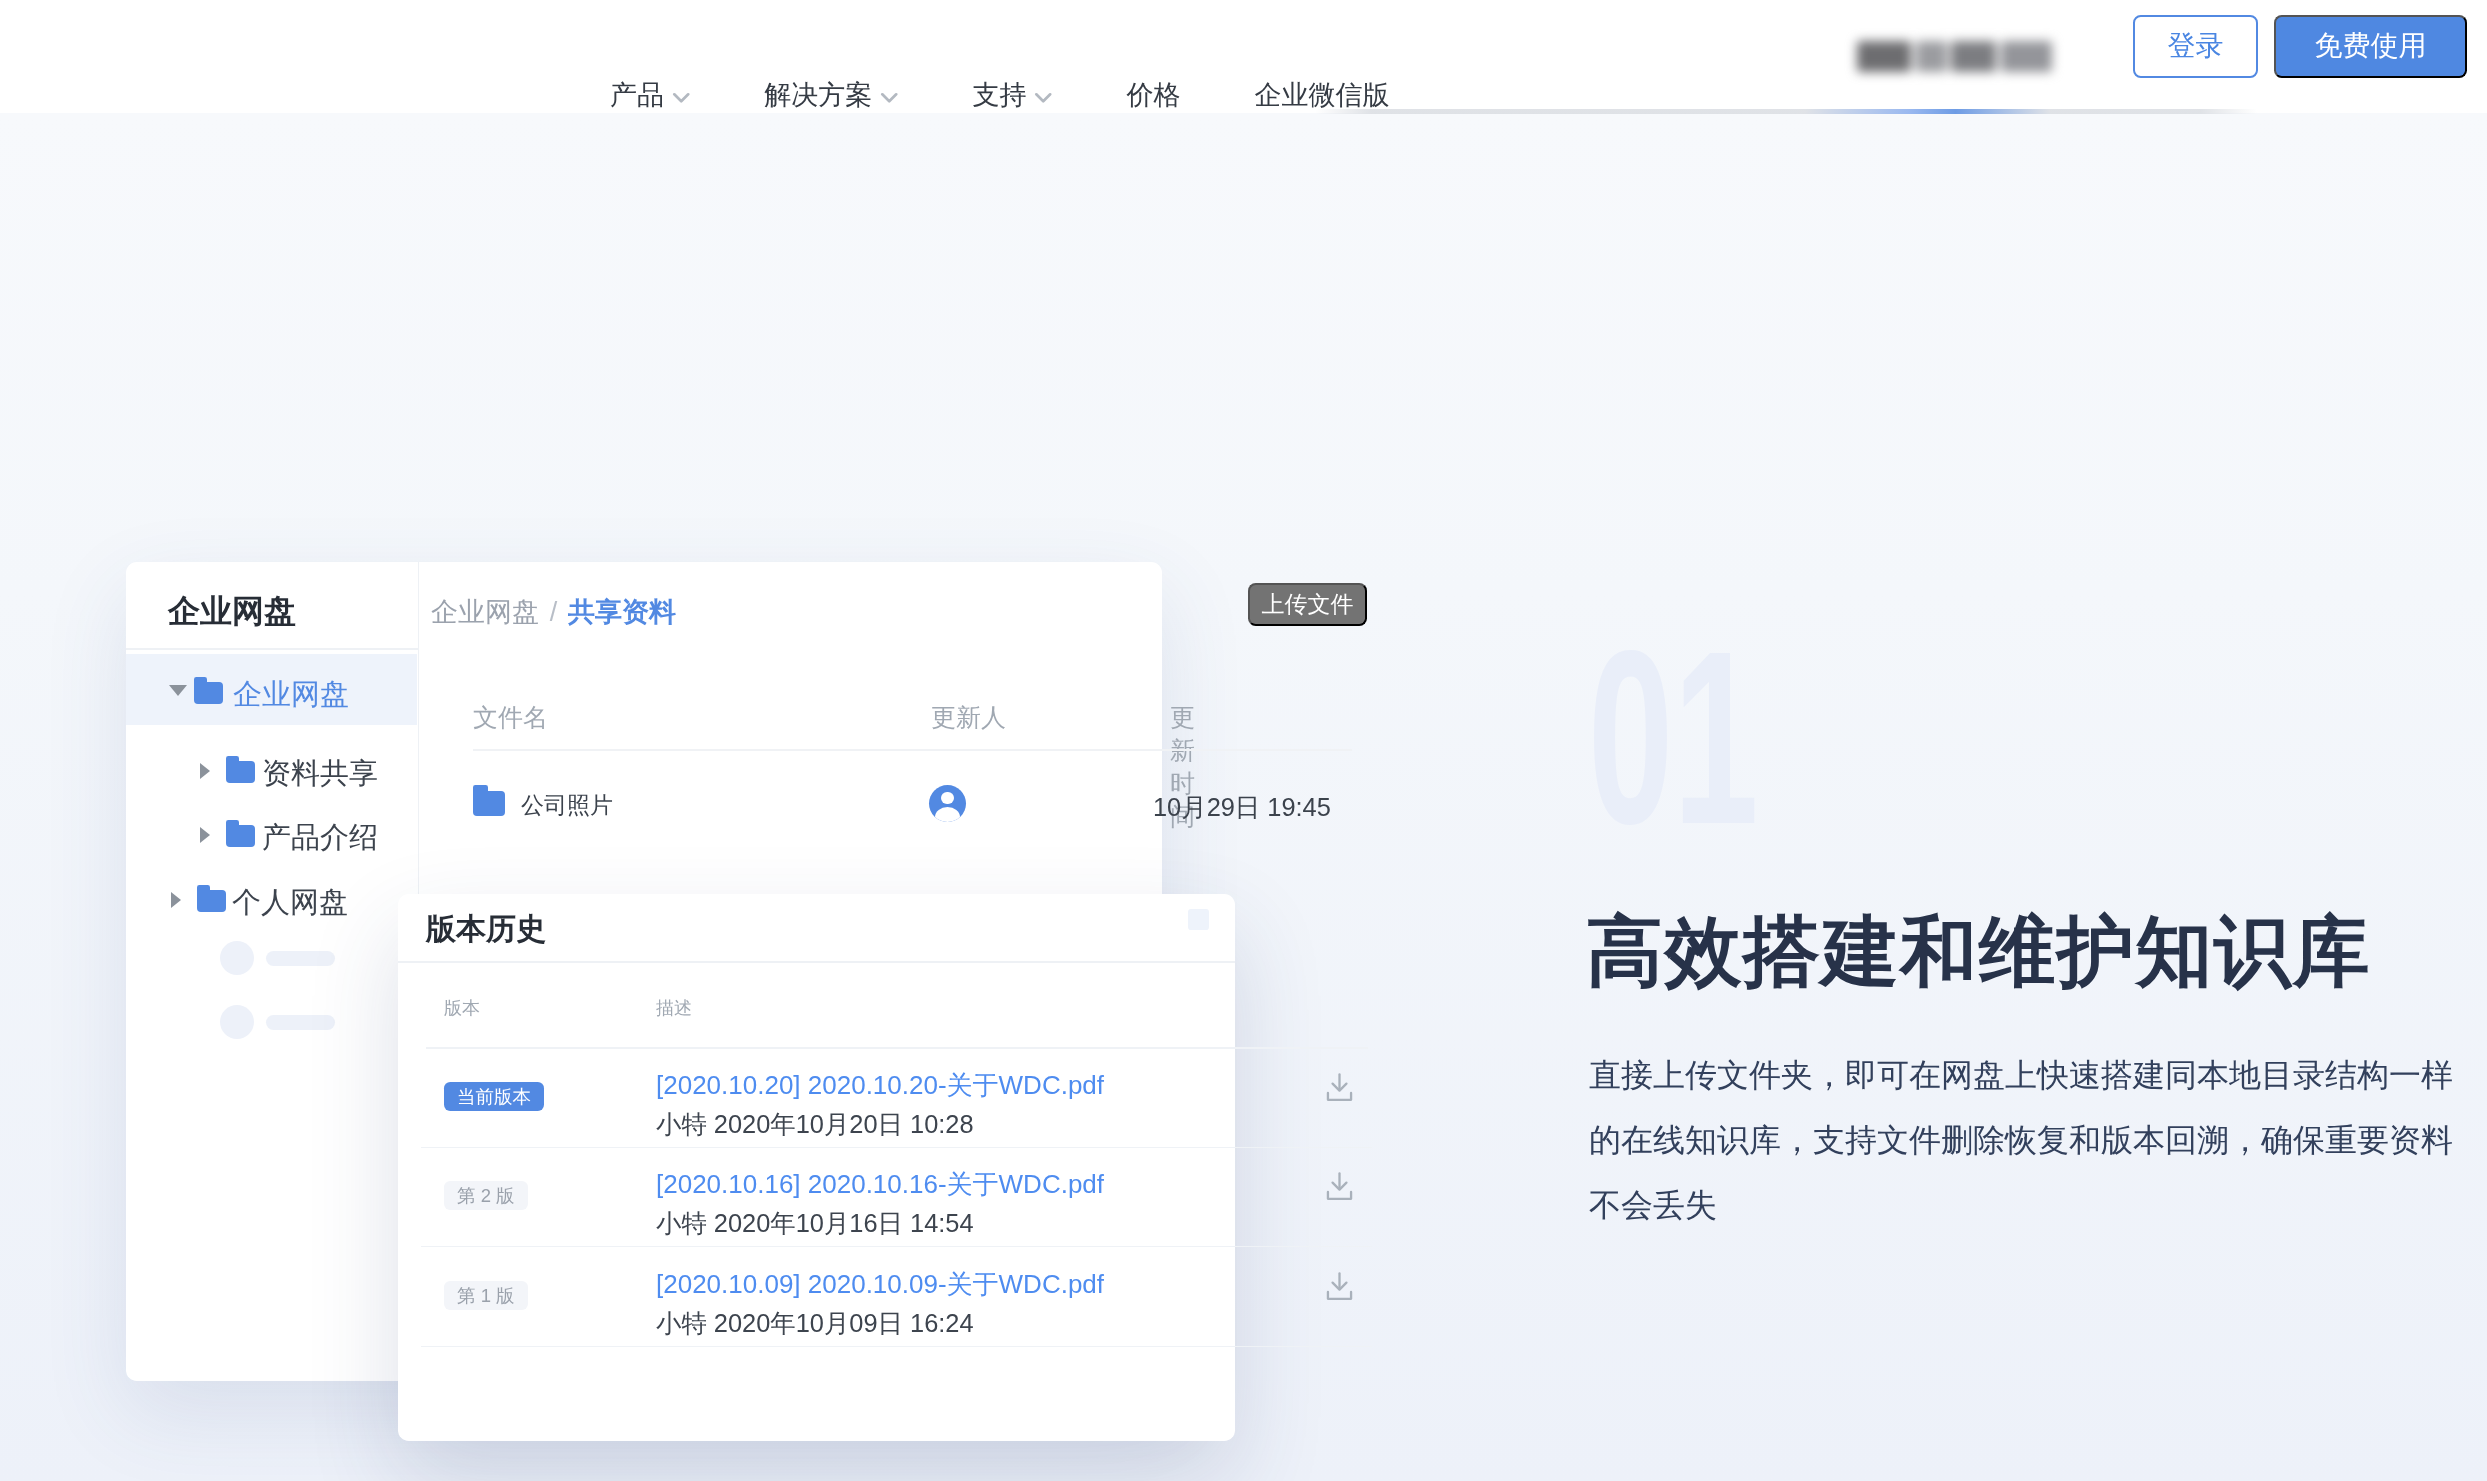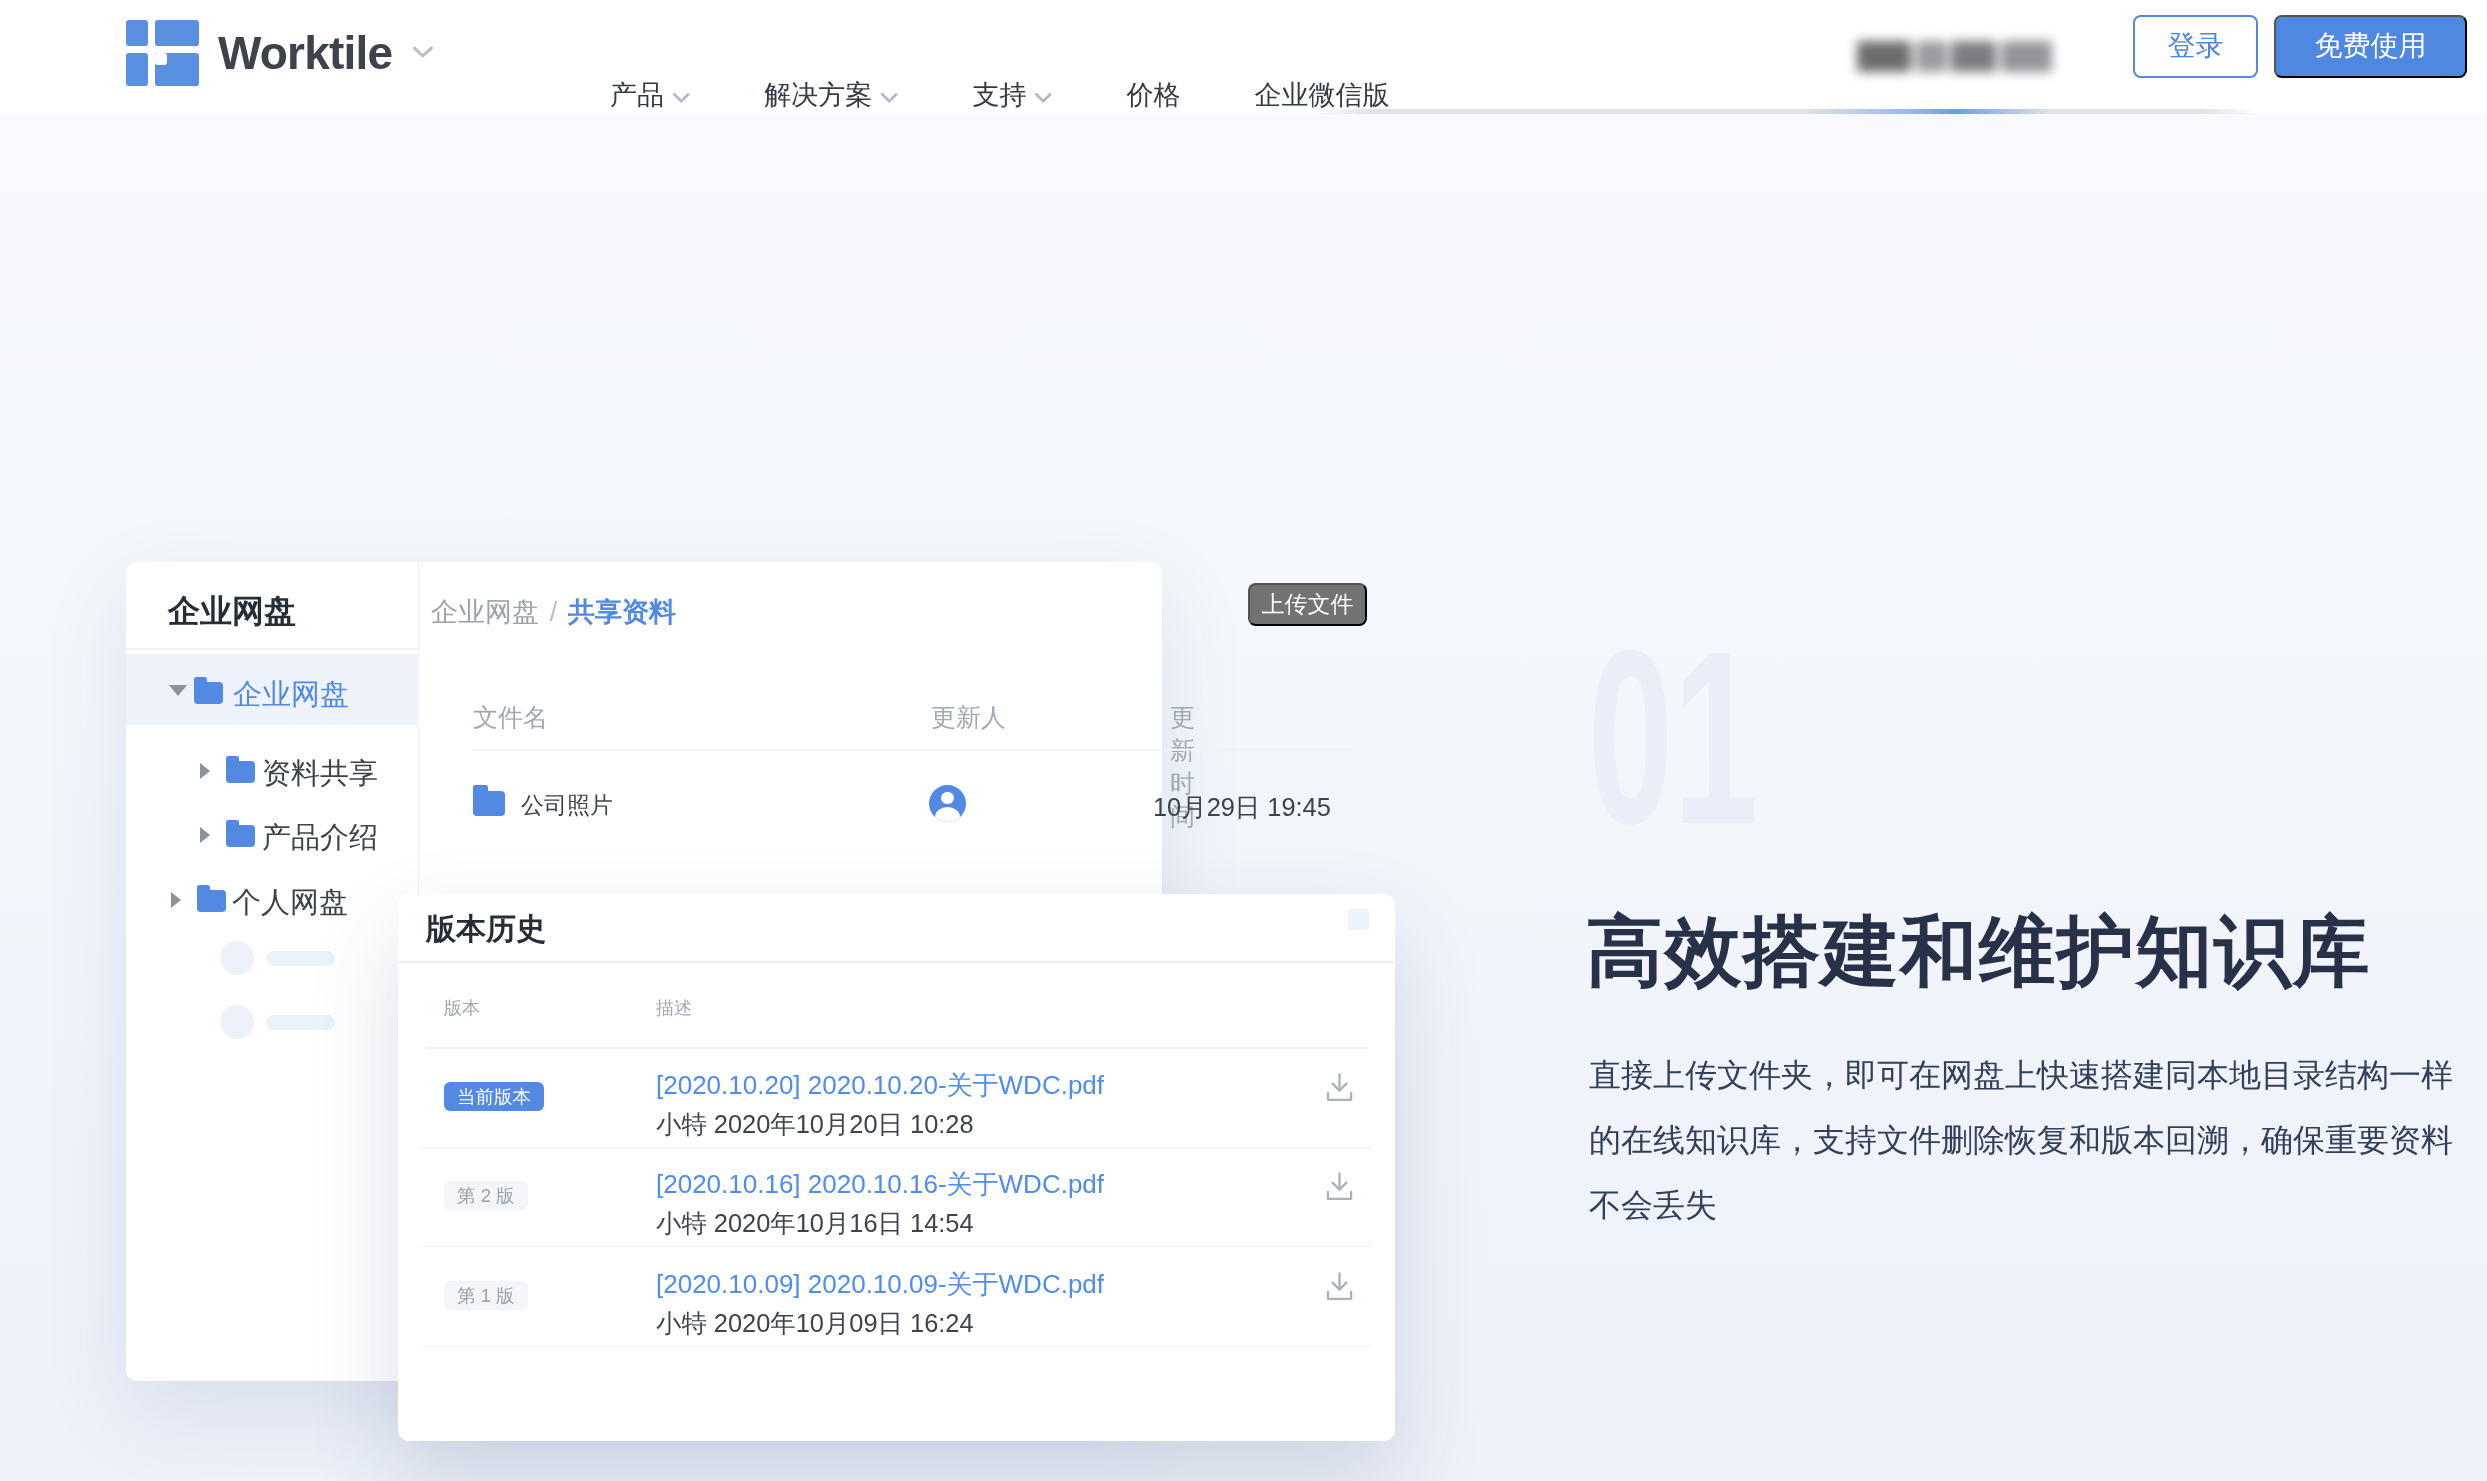--- a/index.html
+++ b/index.html
@@ -70,21 +70,21 @@
   .file-row { position:absolute; left:324px; top:200px; width:917px; height:85px; cursor:pointer; }
   .file-folder { left:23px; top:29px; width:32px; height:25px; }
   .file-folder::before { width:14.6px; height:7.7px; top:-6.2px; }
   .file-name { position:absolute; left:71px; top:28px; font-size:23px; color:#3b424c; }
   .avatar { position:absolute; left:479px; top:23px; width:37px; height:37px; border-radius:50%; background:#5289e2; overflow:hidden; }
   .avatar::before { content:""; position:absolute; left:12.3px; top:7px; width:12.3px; height:12.3px; border-radius:50%; background:#fff; }
   .avatar::after { content:""; position:absolute; left:6.2px; top:22.4px; width:25px; height:20px; border-radius:50%; background:#fff; }
   .file-time { position:absolute; left:703px; top:29px; font-size:25.4px; color:#3b424c; }
 
   
-  .modal { position:absolute; left:398px; top:781px; width:997px; height:547px; background:#fff; border-radius:10.8px;
+  .modal { position:absolute; left:398px; top:781px; width:837px; height:547px; background:#fff; border-radius:10.8px;
     box-shadow:0 39px 92px rgba(42,62,110,.16); z-index:20; }
   .modal-title { position:absolute; left:28px; top:15.4px; font-size:30px; font-weight:600; color:#272d36; }
   .modal-close { position:absolute; right:26px; top:14.6px; width:21px; height:21px; background:#eef3fb; border-radius:3.1px; cursor:pointer; }
   .modal-hsep { position:absolute; left:0; top:67px; width:100%; height:1.5px; background:#eef1f5; }
   .vcol-head { position:absolute; top:102px; font-size:18px; color:#a0a8b2; }
   .vc-ver { left:46px; } .vc-desc { left:258px; }
   .vsep0 { position:absolute; left:28px; top:153px; width:942px; height:1.5px; background:#eff2f6; }
   .vrow { position:absolute; left:23px; width:951px; height:99px; border-bottom:1.5px solid #eff2f6; }
   .vr1 { top:155px; } .vr2 { top:254px; } .vr3 { top:354px; }
   .vbadge { position:absolute; left:23px; top:33px; height:29px; line-height:29px; padding:0 13px; border-radius:6.2px; font-size:18.5px; }
@@ -93,35 +93,20 @@
   .vlink { position:absolute; left:235px; top:18.5px; font-size:26px; color:#4e8cf0; cursor:pointer; white-space:nowrap; }
   .vmeta { position:absolute; left:235px; top:59px; font-size:25.4px; color:#3d444e; }
   .vdl { position:absolute; left:900px; top:20px; width:37px; height:37px; cursor:pointer; }
 </style>
 </head>
 <body>
 
 <div class="page">
 
   <header class="navbar">
-    <div class="logo">
-      <span class="logo-tiles">
-        <div class="t-tl"></div>
-          <div class="t-tr"></div>
-          <div class="t-bl"></div>
-          <div class="t-br"></div>
-          <div class="t-notch"></div>
-      </span>
-      <span class="logo-text">Worktile</span>
-      <span class="chev">
-        <svg width="21.6" height="14" viewBox="0 0 28 18">
-            <polyline points="3,4 14,14 25,4" fill="none" stroke="#b9bec6" stroke-width="4" stroke-linecap="round" stroke-linejoin="round"></polyline>
-          </svg>
-      </span>
-    </div>
 
     <nav class="nav-menu">
       <div class="nav-item">
         <span>产品</span>
         <span><svg width="18.5" height="11.6" viewBox="0 0 24 15">
               <polyline points="3,3 12,12 21,3" fill="none" stroke="#b3b9c1" stroke-width="3.5" stroke-linecap="round" stroke-linejoin="round"></polyline>
             </svg></span>
       </div>
       <div class="nav-item">
         <span>解决方案</span>

